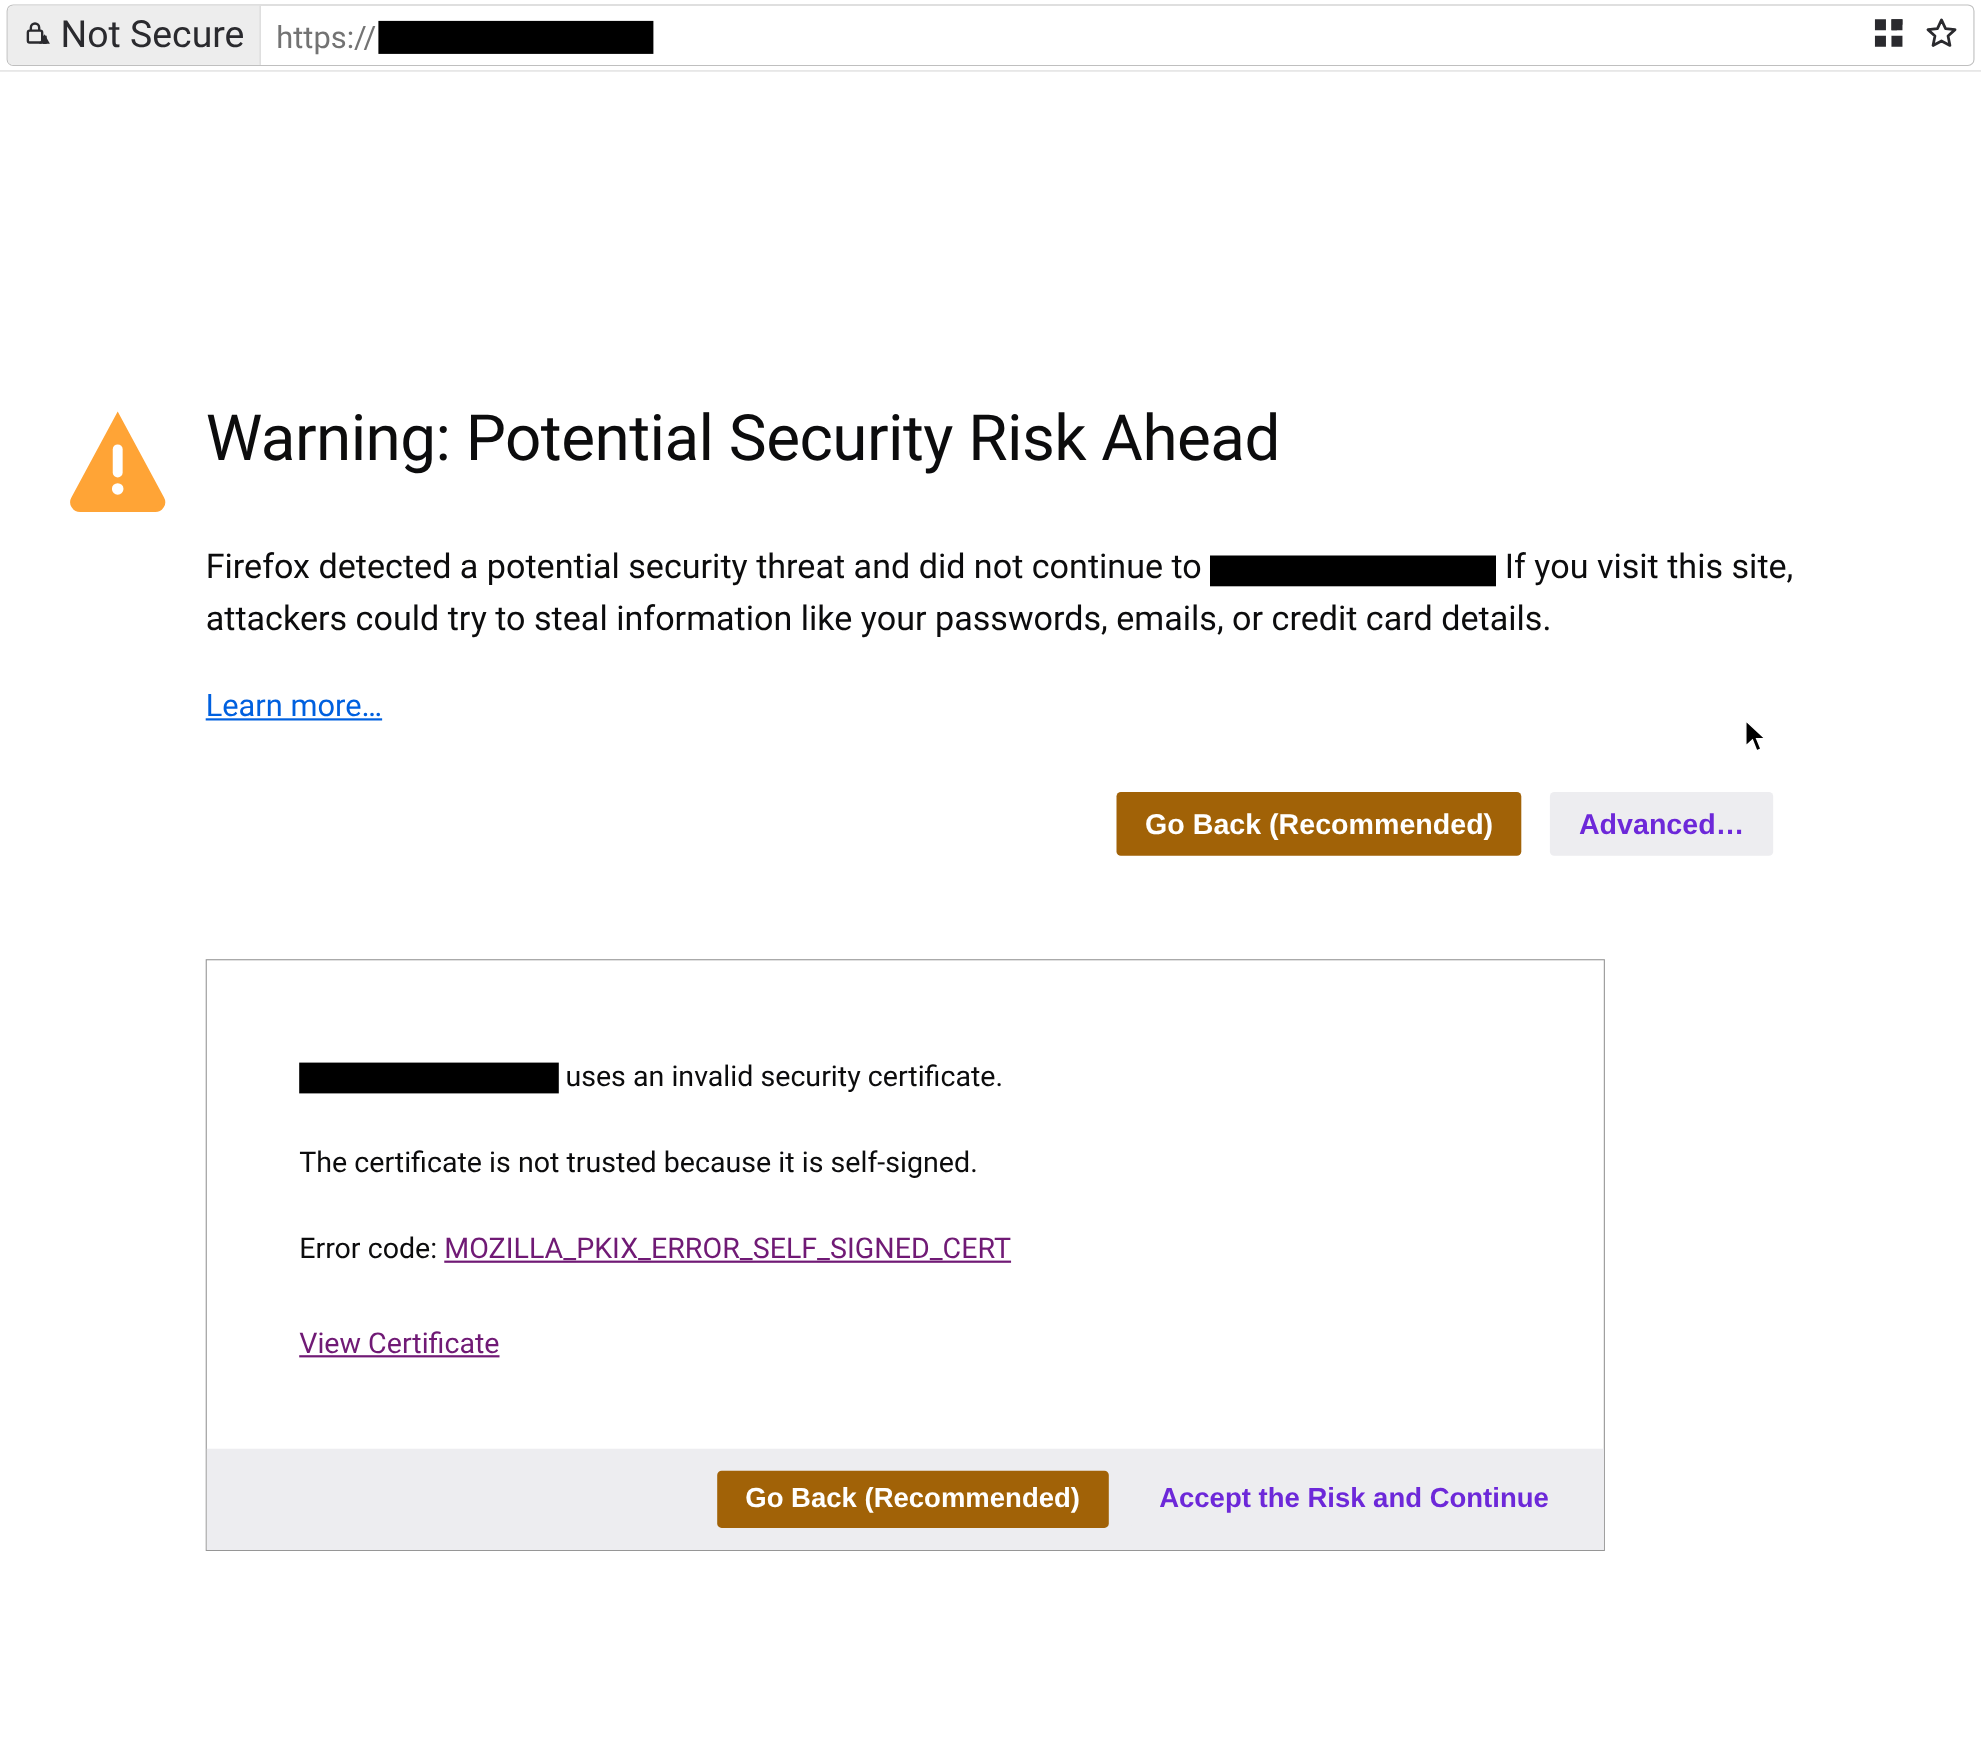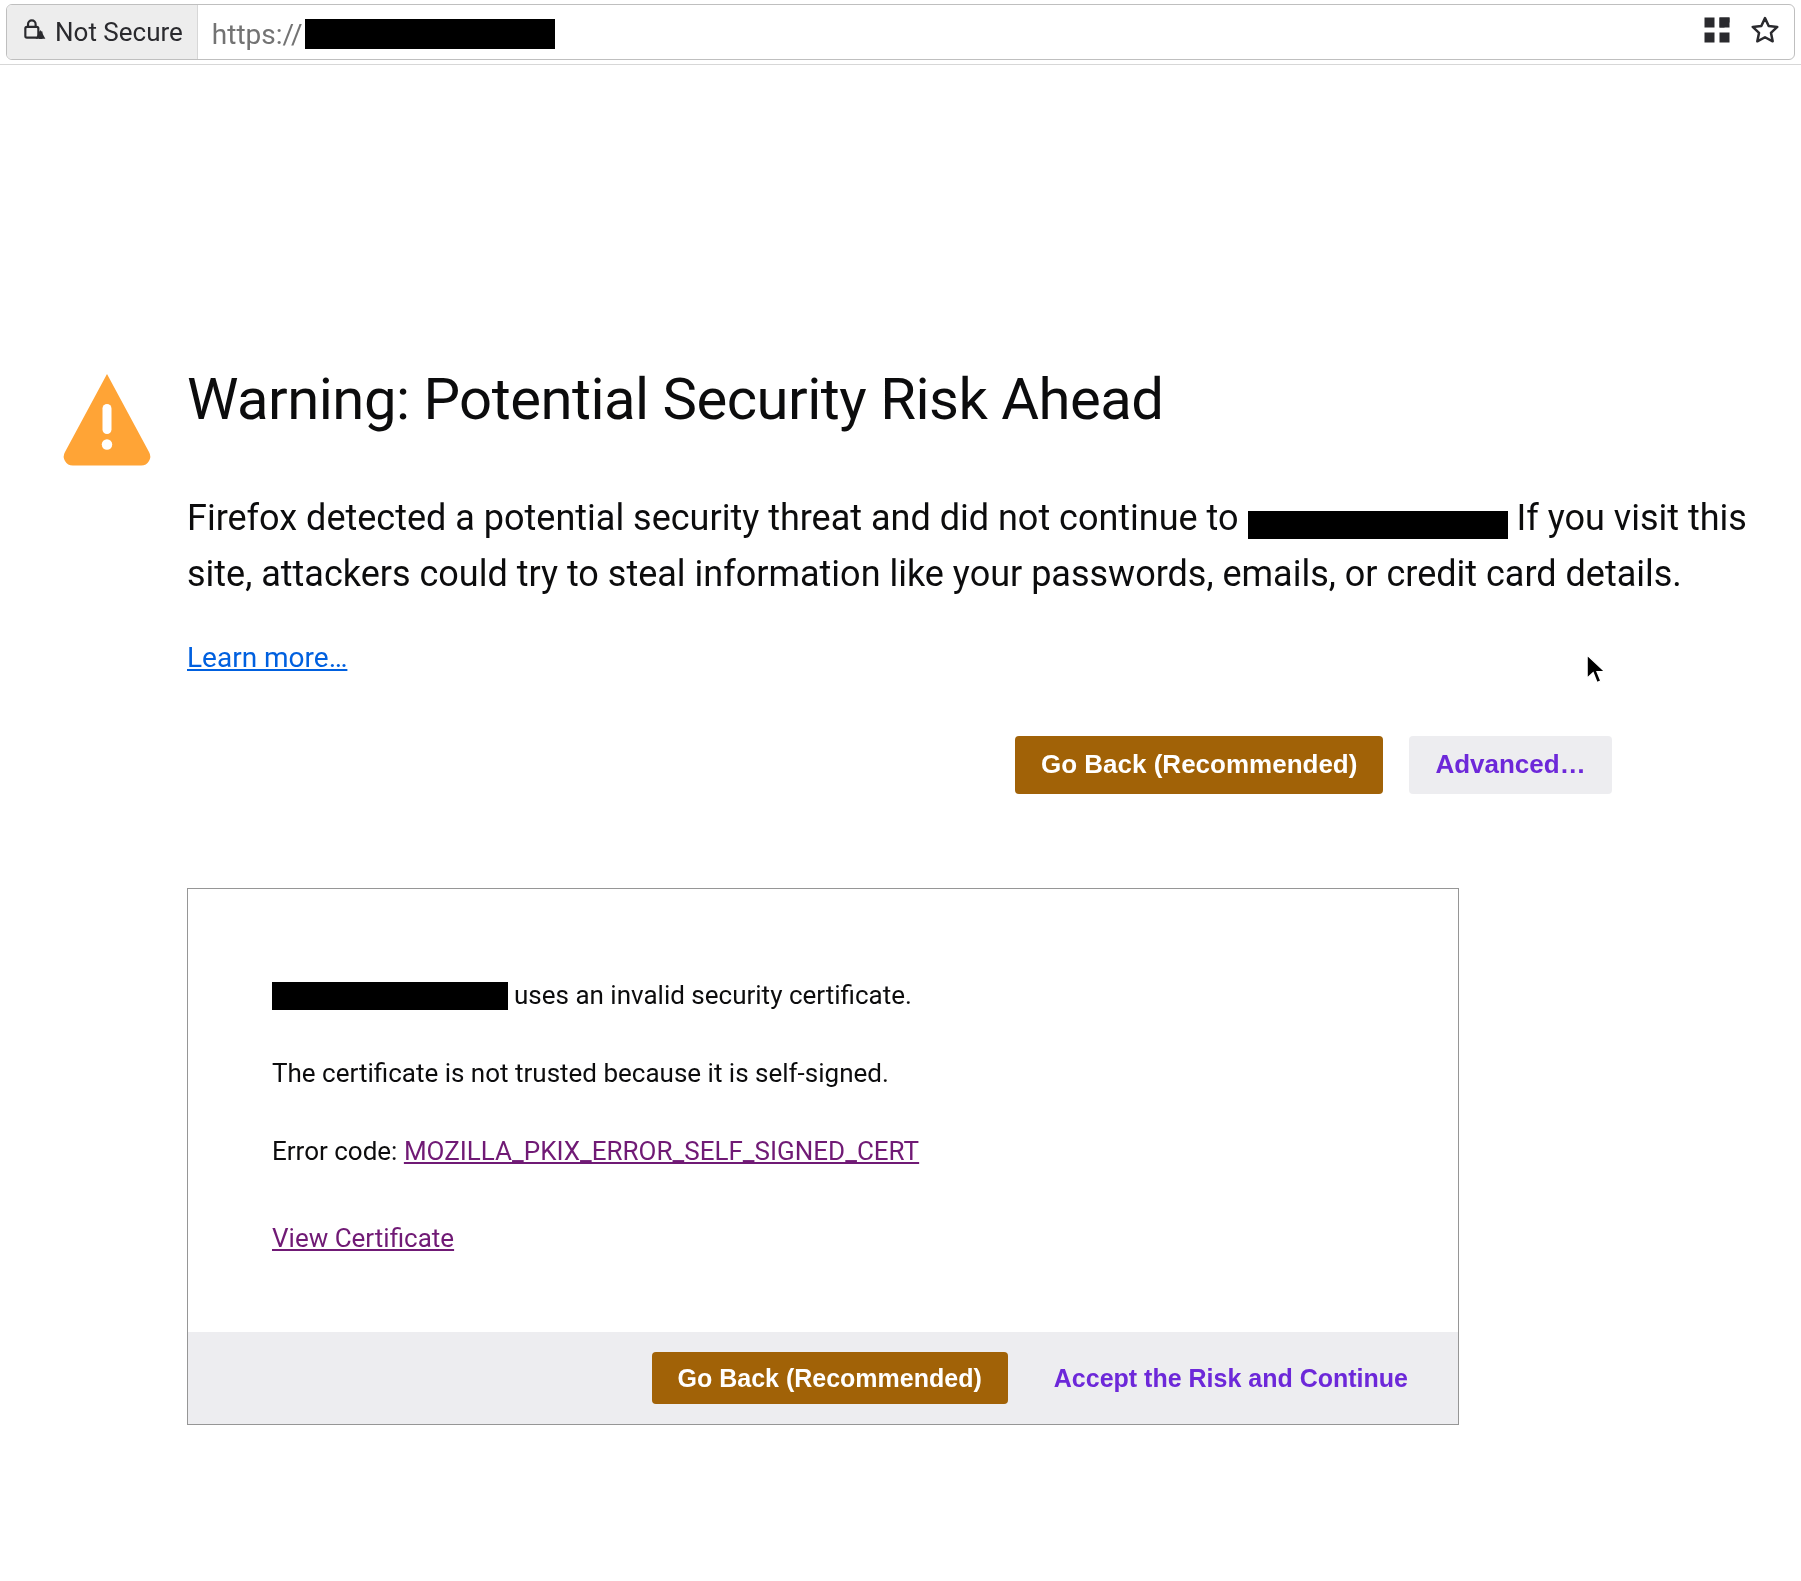--- a/index.html
+++ b/index.html
@@ -1,34 +1,34 @@
 <!DOCTYPE html>
 <html><head>
 <meta charset="utf-8">
 <style>
   * { box-sizing: border-box; margin: 0; padding: 0; }
   html, body { width: 1801px; height: 1581px; font-family: -apple-system, BlinkMacSystemFont, "Segoe UI", Roboto, Helvetica, Arial, sans-serif; background: #fff; color: #0c0c0d; }
   
   .addr-wrap { padding: 4px 6px 0 6px; }
   .addr-bar { display: flex; align-items: center; height: 56px; border: 1px solid #bfbfbf; border-radius: 6px; background: #fff; overflow: hidden; }
-  .not-secure { display: flex; align-items: center; gap: 8px; height: 100%; padding: 3px 14px; background: #ededed; border-right: 1px solid #d7d7d7; font-size: 26px; color: #2a2a2e; }
+  .not-secure { display: flex; align-items: center; gap: 8px; height: 100%; padding: 3px 14px; background: #ededed; border-right: 1px solid #d7d7d7; font-size: 34px; color: #2a2a2e; }
   .not-secure svg { width: 26px; height: 26px; }
   .url { display: flex; align-items: baseline; gap: 2px; padding-left: 14px; font-size: 28px; flex: 1; }
   .url .scheme { color: #737373; }
   .url .redact { display: inline-block; width: 250px; height: 30px; background: #000; transform: translateY(5px); }
   .addr-actions { display: flex; align-items: center; gap: 18px; padding: 0 14px; }
   .addr-actions svg { width: 30px; height: 30px; }
   .addr-sep { height: 1px; background: #d7d7d7; margin-top: 4px; }
   
   .content { padding-top: 300px; padding-left: 27px; width: 1801px; }
   .row { display: flex; align-items: flex-start; }
   .icon-col { width: 160px; display:flex; justify-content:center; padding-top: 6px; }
   .main-col { width: 1580px; }
   h1 { font-size: 58px; font-weight: 400; letter-spacing: -0.5px; color: #0c0c0d; }
-  .body-text { font-size: 36px; line-height: 1.55; color: #0c0c0d; margin-top: 58px; max-width: 1560px; }
+  .body-text { font-size: 31px; line-height: 1.55; color: #0c0c0d; margin-top: 58px; max-width: 1560px; }
   .body-text .redact { display:inline-block; width:260px; height:28px; background:#000; vertical-align: text-bottom; }
   a.txtlink { color: #0060df; text-decoration: underline; font-size: 28px; }
   .learn { margin-top: 38px; }
   .btn-row1 { display:flex; gap: 26px; margin-top: 62px; margin-left: 828px; }
   .btn { display:inline-flex; align-items:center; justify-content:center; height: 58px; padding: 0 26px; font-size: 26px; font-weight: 600; border-radius: 4px; border: none; cursor: pointer; }
   .btn-primary { background: #a16207; color: #fff; }
   .btn-secondary { background: #ededf0; color: #6d28d9; }
   
   .panel { margin-top: 94px; border: 1px solid #969696; width: 1272px; }
   .panel-body { padding: 88px 84px 34px 84px; font-size: 26px; line-height: 1.4; color: #0c0c0d; }

